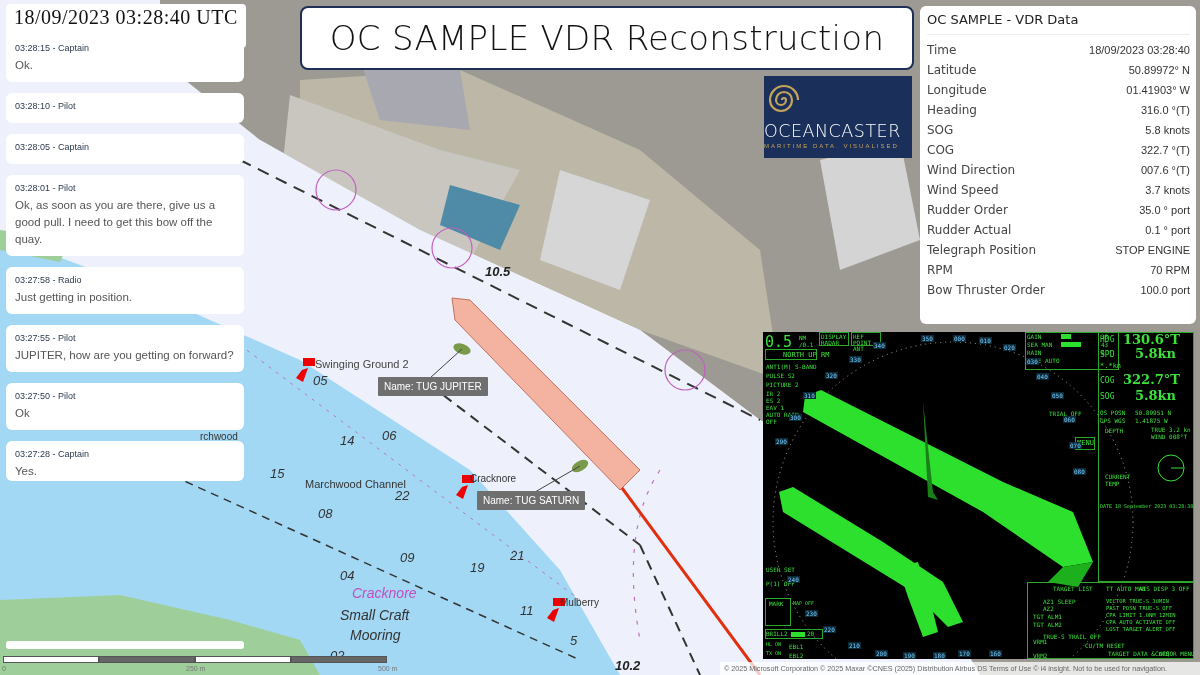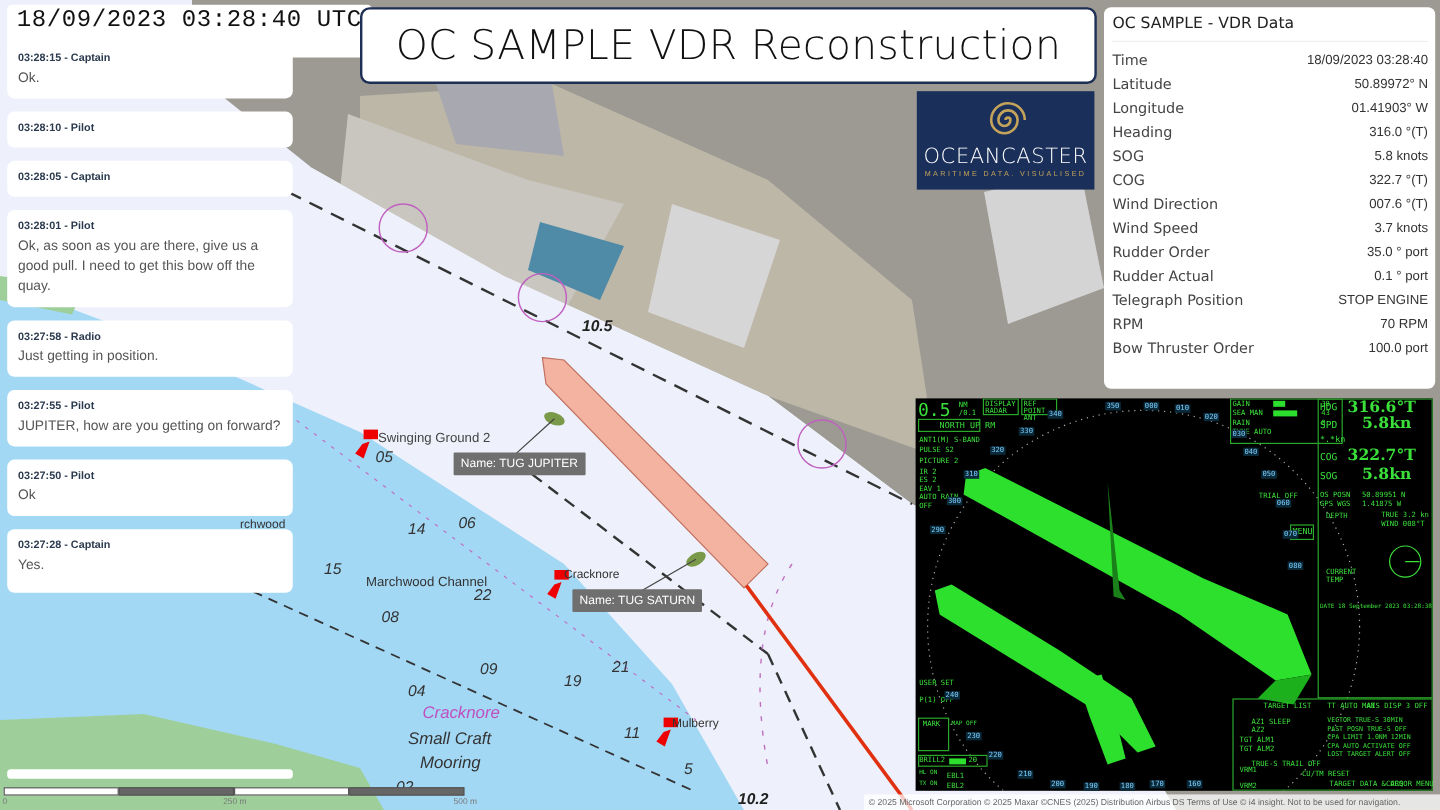--- a/index.html
+++ b/index.html
@@ -1,30 +1,30 @@
 <!DOCTYPE html>
 <html><head>
 <meta charset="utf-8">
 <style>
   *{box-sizing:border-box;margin:0;padding:0}
   html,body{width:1200px;height:675px;overflow:hidden}
   body{position:relative;font-family:"Liberation Sans",sans-serif;background:#eef1fb}
   #map{position:absolute;left:0;top:0;width:1200px;height:675px}
-  .timestamp{position:absolute;left:6px;top:4px;height:44px;padding:0 8px;background:#fff;border-radius:4px;font-family:Liberation Mono, monospace;font-size:20px;line-height:27px;color:#111;letter-spacing:0.5px}
+  .timestamp{position:absolute;left:6px;top:4px;height:44px;padding:0 8px;background:#fff;border-radius:4px;font-family:Liberation Serif, serif;font-size:20px;line-height:27px;color:#111;letter-spacing:0.5px}
   .title-box{position:absolute;left:300px;top:6px;width:614px;height:64px;background:#fff;border:2px solid #1e2f55;border-radius:8px;display:flex;align-items:center;justify-content:center;font-family:"DejaVu Sans",sans-serif;font-size:34px;color:#111;font-weight:300;letter-spacing:0.3px}
   .chat{position:absolute;left:6px;top:35px;width:238px}
   .msg{background:#fff;border-radius:6px;padding:8px 9px 8px 9px;margin-bottom:11px}
-  .msg .hd{font-size:9px;font-weight:bold;color:#2b3a4e;margin-bottom:4px}
+  .msg .hd{font-size:9px;font-weight:normal;color:#2b3a4e;margin-bottom:4px}
   .msg .tx{font-size:11.5px;color:#555;line-height:17px}
   .chat-stub{position:absolute;left:6px;top:641px;width:238px;height:8px;background:#fff;border-radius:3px}
   .scalebar{position:absolute;left:3px;top:656px;width:384px;height:7px;display:flex}
   .scalebar div{flex:1;height:100%;border:1px solid #555}
   .scalebar .w{background:#fff}.scalebar .d{background:#666}
   .scale-lbl{position:absolute;top:665px;font-size:7px;color:#777}
-  .logo{position:absolute;left:764px;top:76px;width:148px;height:82px;background:#1a2f5a;display:flex;flex-direction:column;align-items:center;justify-content:flex-start;padding-top:4px}
+  .logo{position:absolute;left:764px;top:76px;width:148px;height:82px;background:#1a2f5a;display:flex;flex-direction:column;align-items:flex-start;justify-content:flex-start;padding-top:4px}
   .logo .nm{font-family:"DejaVu Sans",sans-serif;color:#fff;font-size:17.5px;letter-spacing:0.5px;margin-top:1px;font-weight:200}
   .logo .tg{font-size:6px;color:#c4a35a;letter-spacing:2px;margin-top:2px}
   .vdr{position:absolute;left:920px;top:6px;width:276px;height:318px;background:#fff;border-radius:6px;padding:6px 6px 0 7px}
   .vdr .ttl{font-family:"DejaVu Sans",sans-serif;font-size:13px;color:#222;padding-bottom:7px;border-bottom:1px solid #eee;margin-bottom:5px}
   .vdr .row{display:flex;justify-content:space-between;align-items:center;height:20px}
   .vdr .k{font-family:"DejaVu Sans",sans-serif;font-size:12px;color:#444}
   .vdr .v{font-family:Liberation Sans, sans-serif;font-size:11px;color:#333}
   .radar{position:absolute;left:763px;top:332px;width:431px;height:327px;background:#000;overflow:hidden}
   .rt{font-family:"DejaVu Sans Mono",monospace;color:#3be03b;position:absolute;white-space:nowrap}
   .rb{position:absolute;border:1px solid #2aa82a}
@@ -134,21 +134,21 @@
       <div class="tx">Just getting in position.</div>
     </div>
   <div class="msg">
       <div class="hd">03:27:55 - Pilot</div>
       <div class="tx">JUPITER, how are you getting on forward?</div>
     </div>
   <div class="msg">
       <div class="hd">03:27:50 - Pilot</div>
       <div class="tx">Ok</div>
     </div>
-  <div class="msg" style="padding-bottom:14px">
+  <div class="msg" style="padding-bottom:1px">
       <div class="hd">03:27:28 - Captain</div>
       <div class="tx">Yes.</div>
     </div>
 </div>
 <div class="chat-stub"></div>
 
 <div class="scalebar">
   <div class="w"></div>
     <div class="d"></div>
     <div class="w"></div>
@@ -260,21 +260,21 @@
   <div class="rt" style="left:338px;top:1px;font-size:6px">38</div>
   <div class="rt" style="left:264px;top:9px;font-size:6px">SEA MAN</div>
   <div style="position:absolute;left:298px;top:10px;width:20px;height:5px;background:#2ee02e"></div>
   <div class="rt" style="left:338px;top:9px;font-size:6px">43</div>
   <div class="rt" style="left:264px;top:17px;font-size:6px">RAIN</div>
   <div class="rt" style="left:338px;top:17px;font-size:6px">0</div>
   <div class="rt" style="left:264px;top:25px;font-size:6px">TUNE AUTO</div>
 
   <div class="rb" style="left:335px;top:0;width:96px;height:250px"></div>
   <div class="rt" style="left:337px;top:3px;font-size:8px">HDG</div>
-  <div class="rt" style="left:360px;top:0;font-size:13px;font-weight:bold;font-family:'DejaVu Serif',serif">316.6°T</div>
+  <div class="rt" style="left:360px;top:0;font-size:13px;font-weight:bold;font-family:'DejaVu Serif',serif">130.6°T</div>
   <div class="rt" style="left:337px;top:18px;font-size:8px">SPD</div>
   <div class="rt" style="left:372px;top:14px;font-size:13px;font-weight:bold;font-family:'DejaVu Serif',serif">5.8kn</div>
   <div class="rt" style="left:337px;top:30px;font-size:7px">*.*kn</div>
   <div class="rt" style="left:337px;top:44px;font-size:8px">COG</div>
   <div class="rt" style="left:360px;top:40px;font-size:13px;font-weight:bold;font-family:'DejaVu Serif',serif">322.7°T</div>
   <div class="rt" style="left:337px;top:60px;font-size:8px">SOG</div>
   <div class="rt" style="left:372px;top:56px;font-size:13px;font-weight:bold;font-family:'DejaVu Serif',serif">5.8kn</div>
   <div class="rt" style="left:337px;top:77px;font-size:6px">OS POSN</div>
   <div class="rt" style="left:372px;top:77px;font-size:6px">50.89951 N</div>
   <div class="rt" style="left:337px;top:85px;font-size:6px">GPS WGS</div>

